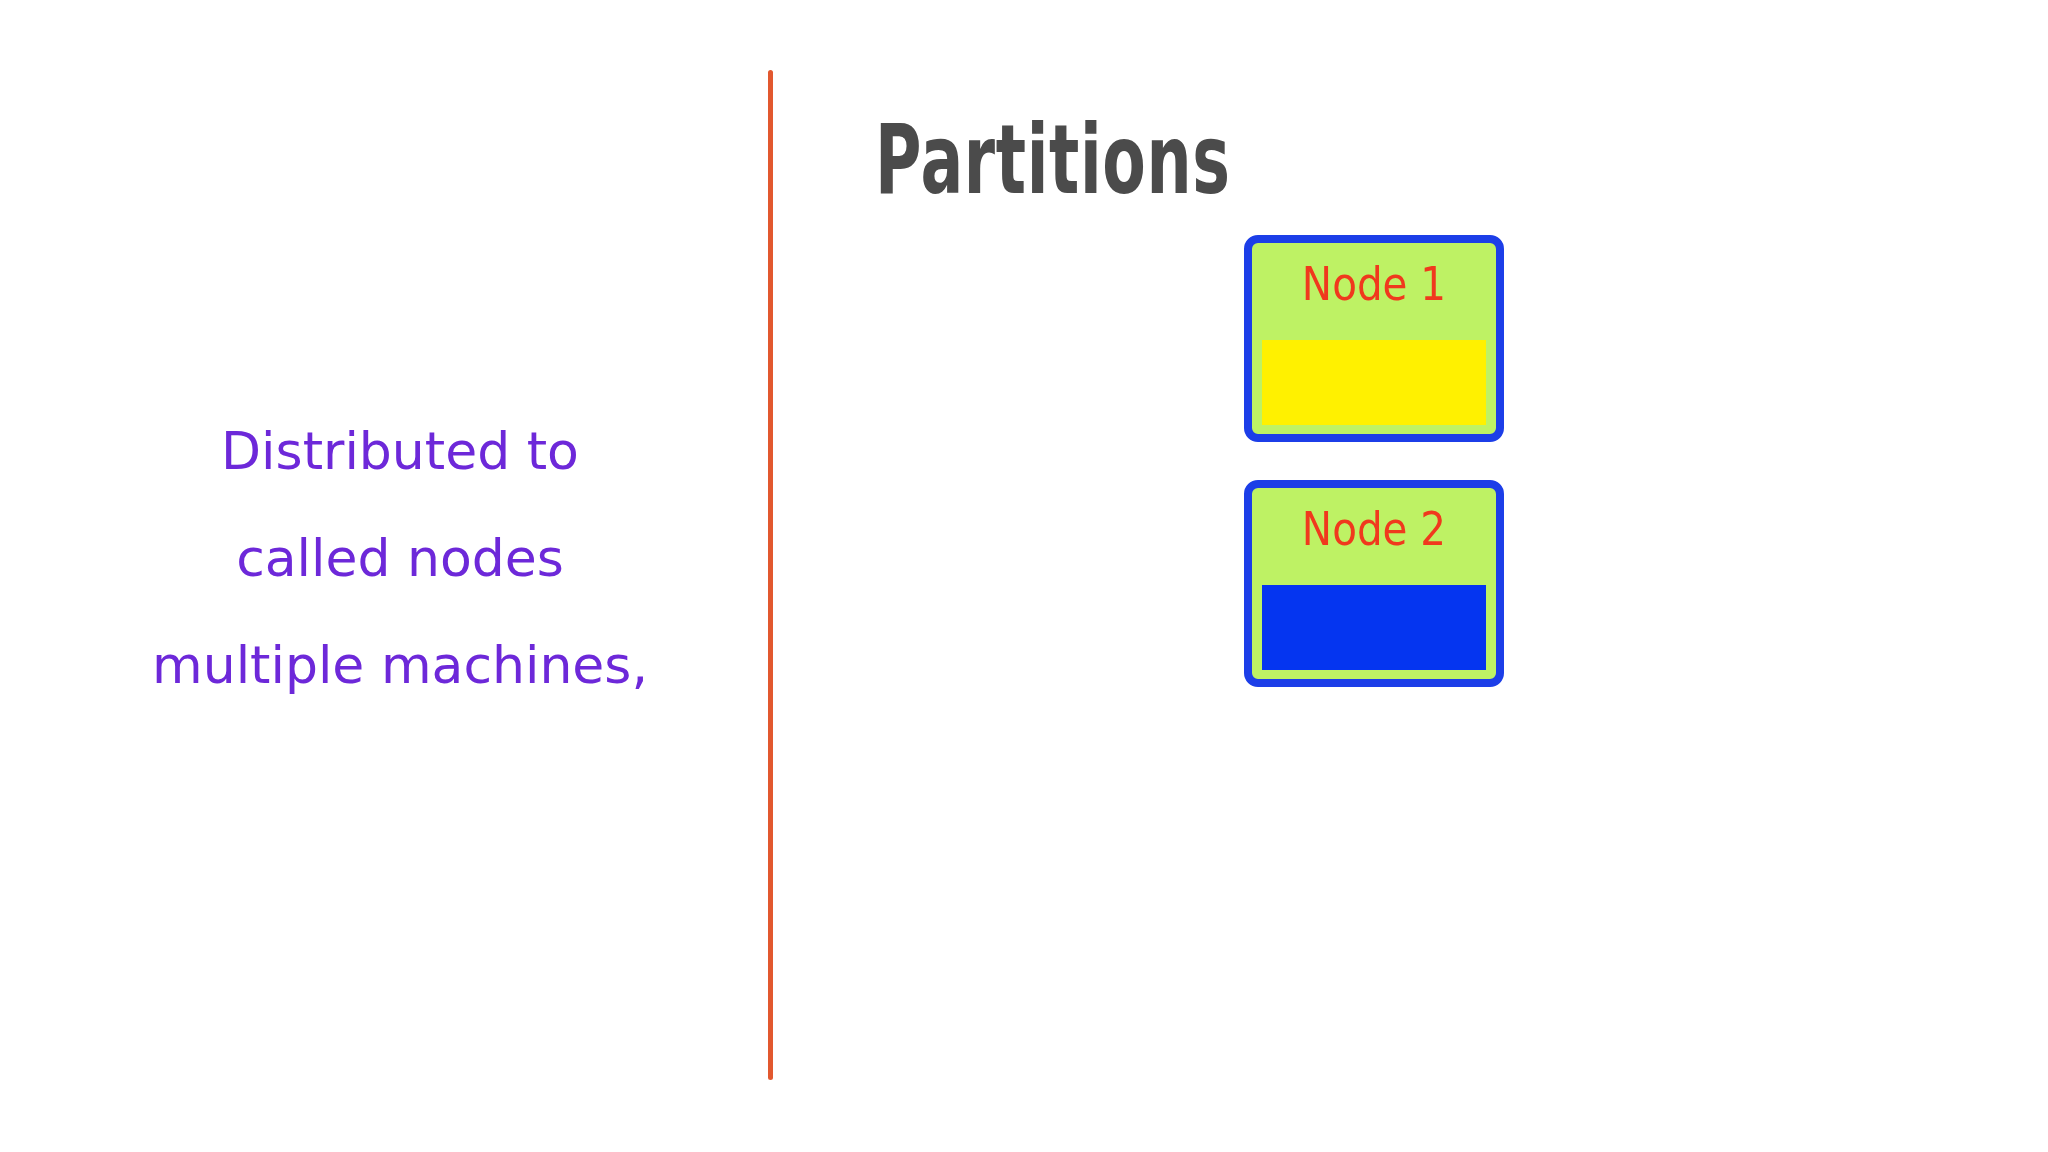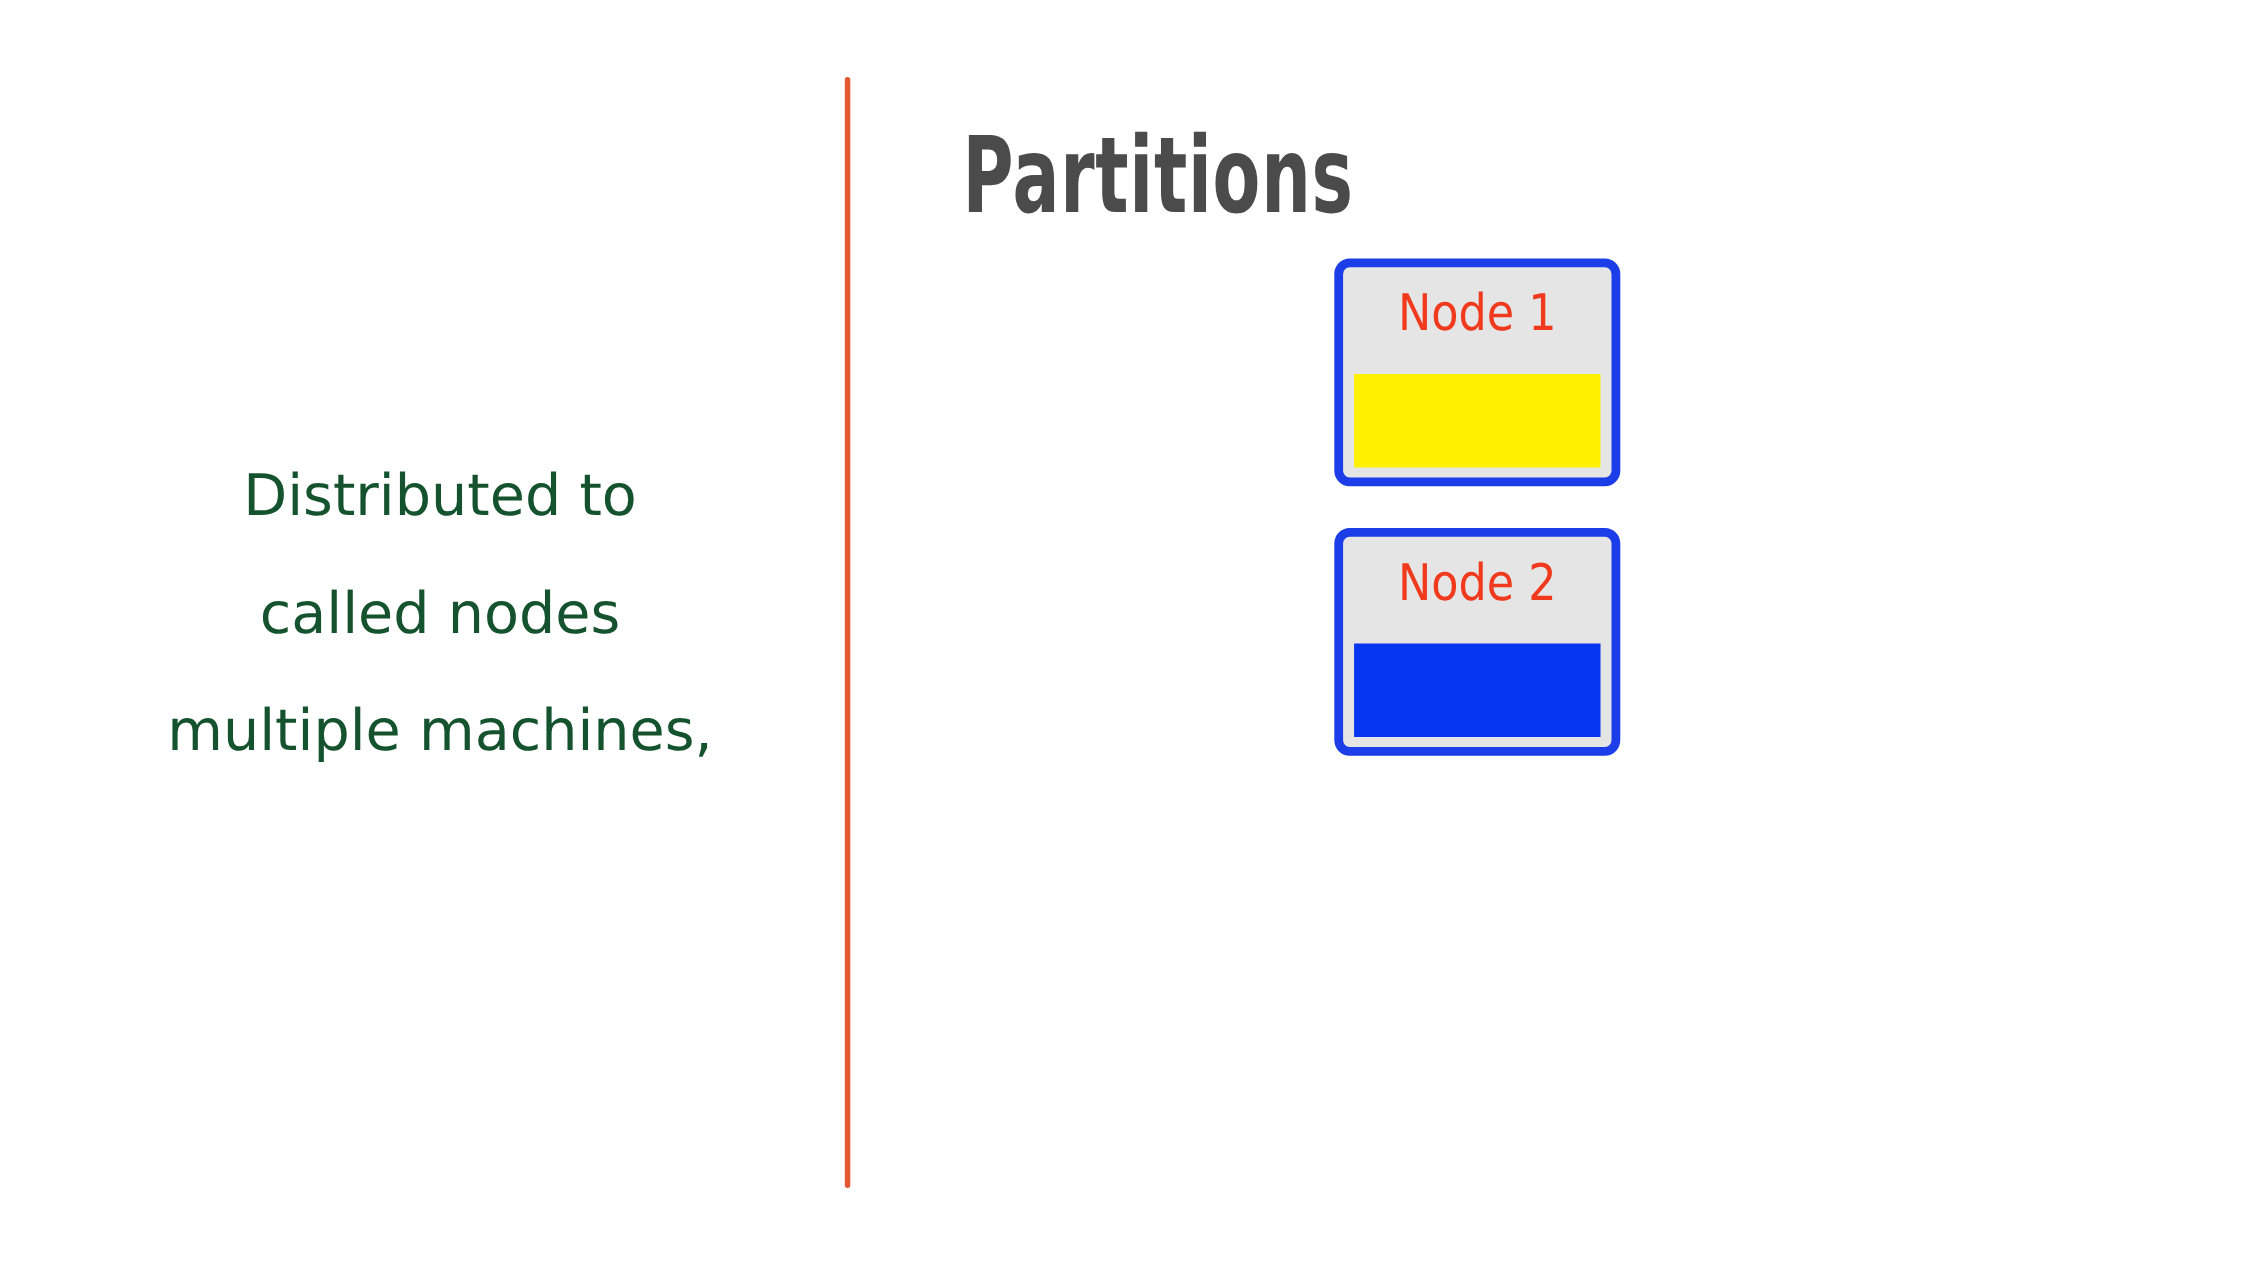--- a/index.html
+++ b/index.html
@@ -51,27 +51,27 @@
     color: #4b4b4b;
     white-space: nowrap;
     transform: scaleX(0.66);
     transform-origin: left top;
     letter-spacing: 1px;
   }
 
   
   .node-box {
     position: absolute;
-    left: 1213px;
+    left: 1244px;
     width: 260px;
     height: 207px;
     box-sizing: border-box;
     border: 8px solid #1c3ee8;
     border-radius: 14px;
-    background: #e5e5e5;
+    background: #bef264;
   }
   .node-box.n1 { top: 235px; }
   .node-box.n2 { top: 480px; }
   .node-box.n3 { top: 708px; }
 
   .node-label {
     position: absolute;
     top: 14px;
     left: 0;
     right: 0;
@@ -89,21 +89,21 @@
     right: 10px;
     bottom: 9px;
     height: 85px;
   }
 </style>
 </head>
 <body>
 
 <div class="stage">
 
-  <div class="left-caption" style="color: #14532d;">
+  <div class="left-caption" style="color: #6d28d9;">
     <div>Distributed to</div>
     <div>called nodes</div>
     <div>multiple machines,</div>
   </div>
 
   <div class="divider" style="background-color: rgb(226, 88, 47);"></div>
 
   <div class="section-title" style="color: rgb(75, 75, 75);">Partitions</div>
 
   <div class="node-box n1" style="border-color: rgb(28, 62, 232);">

